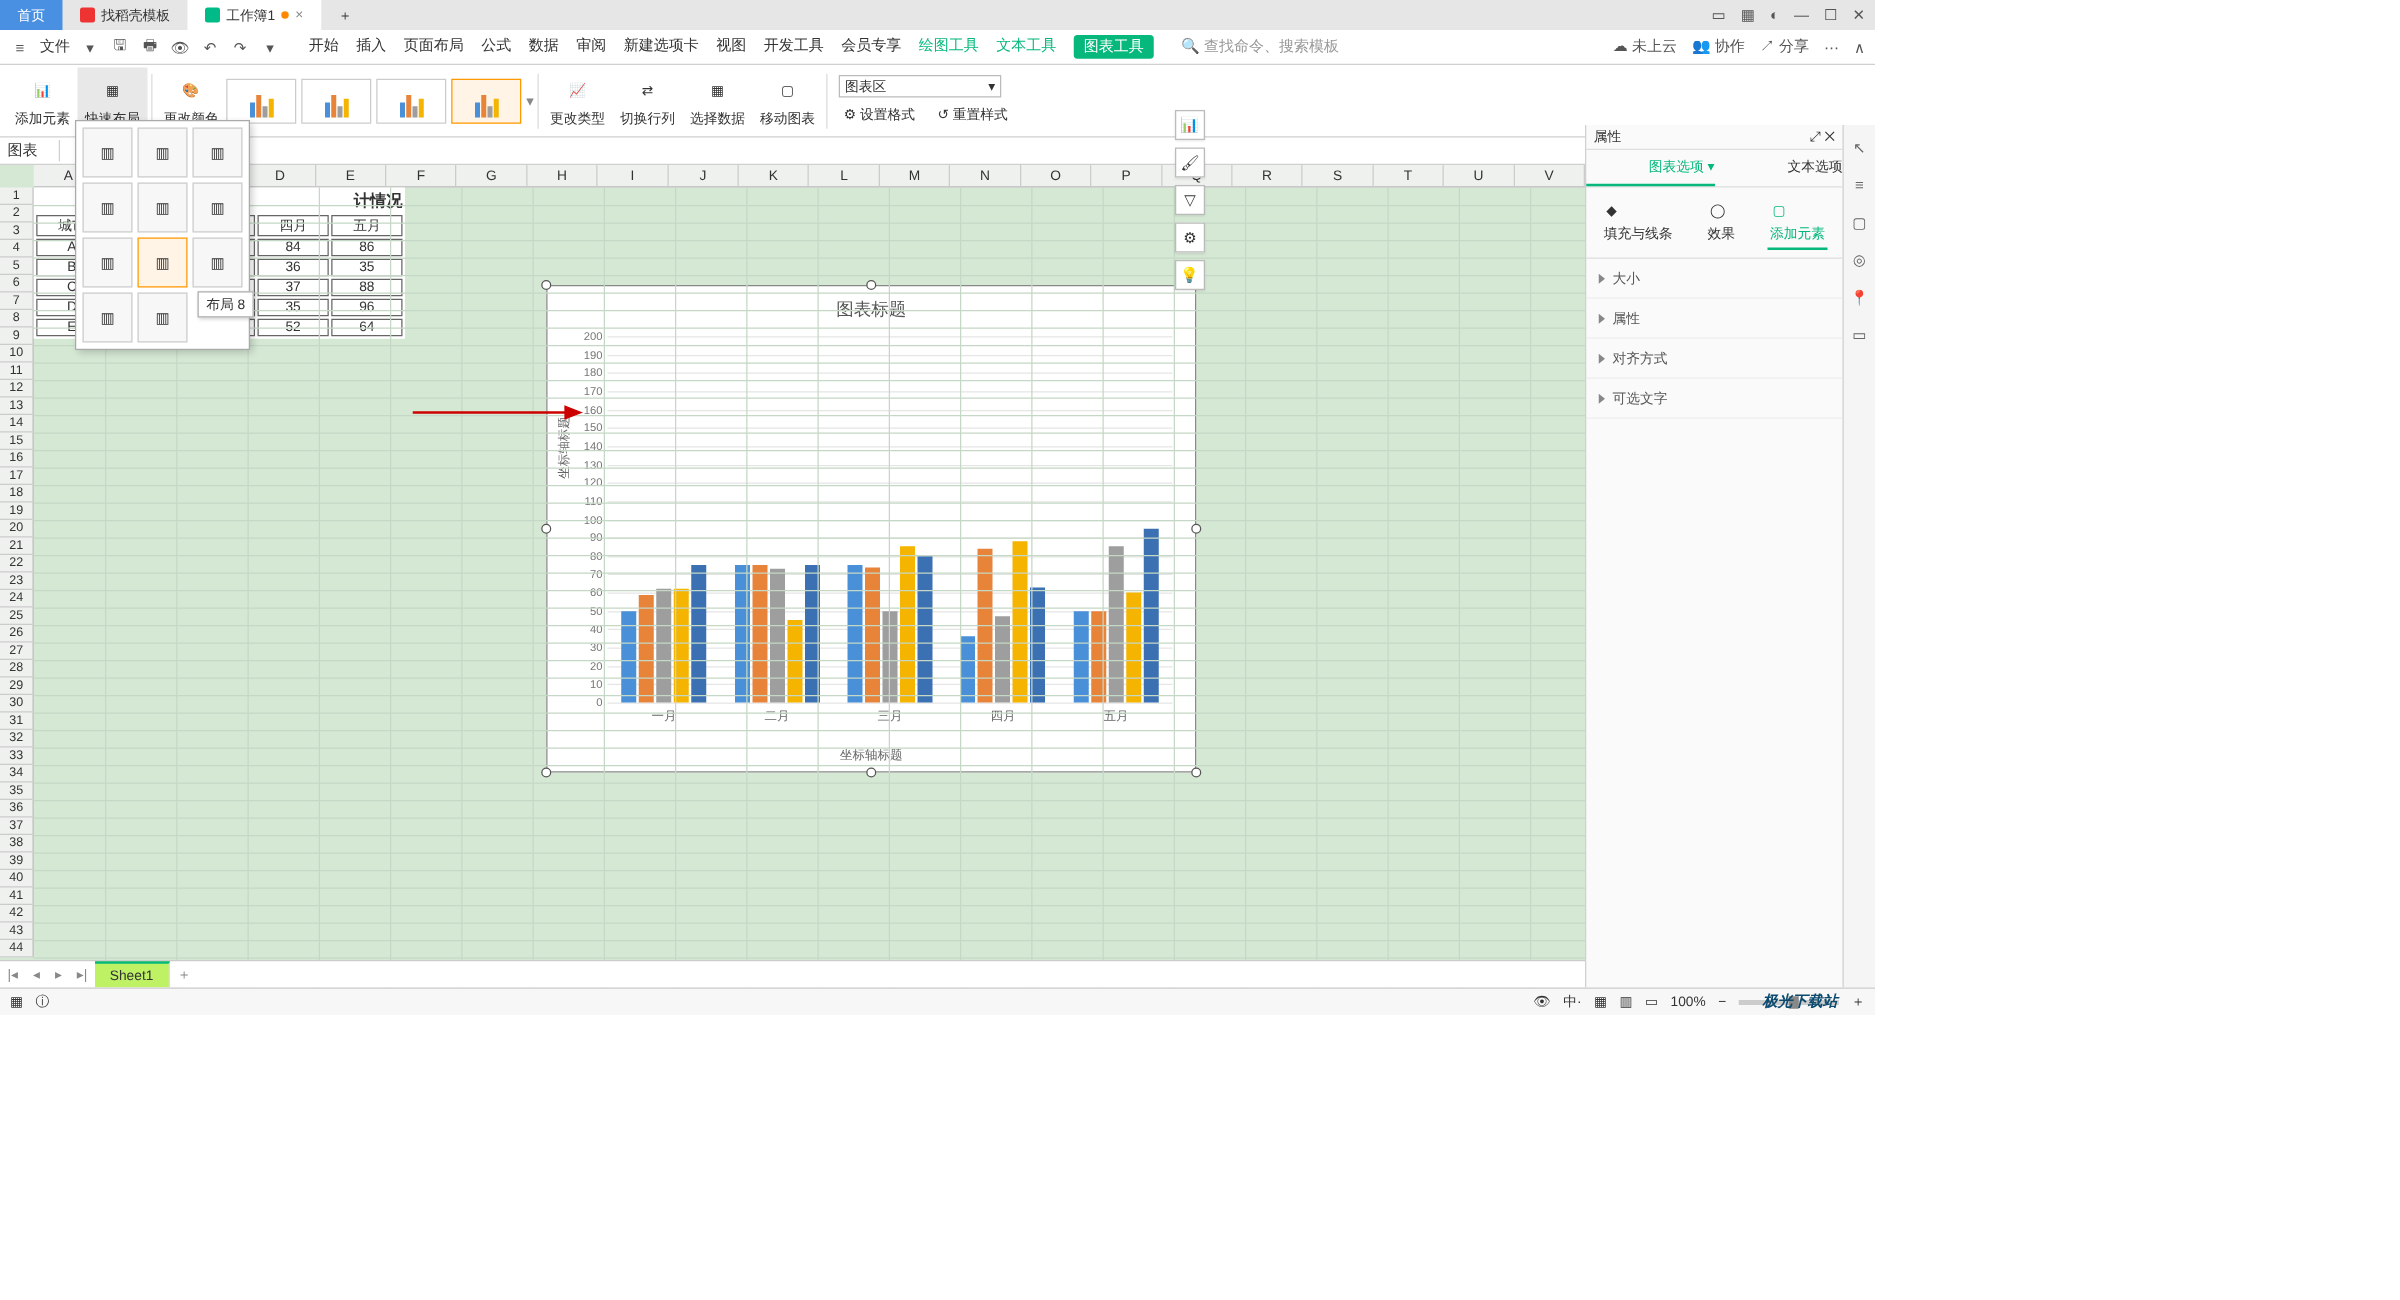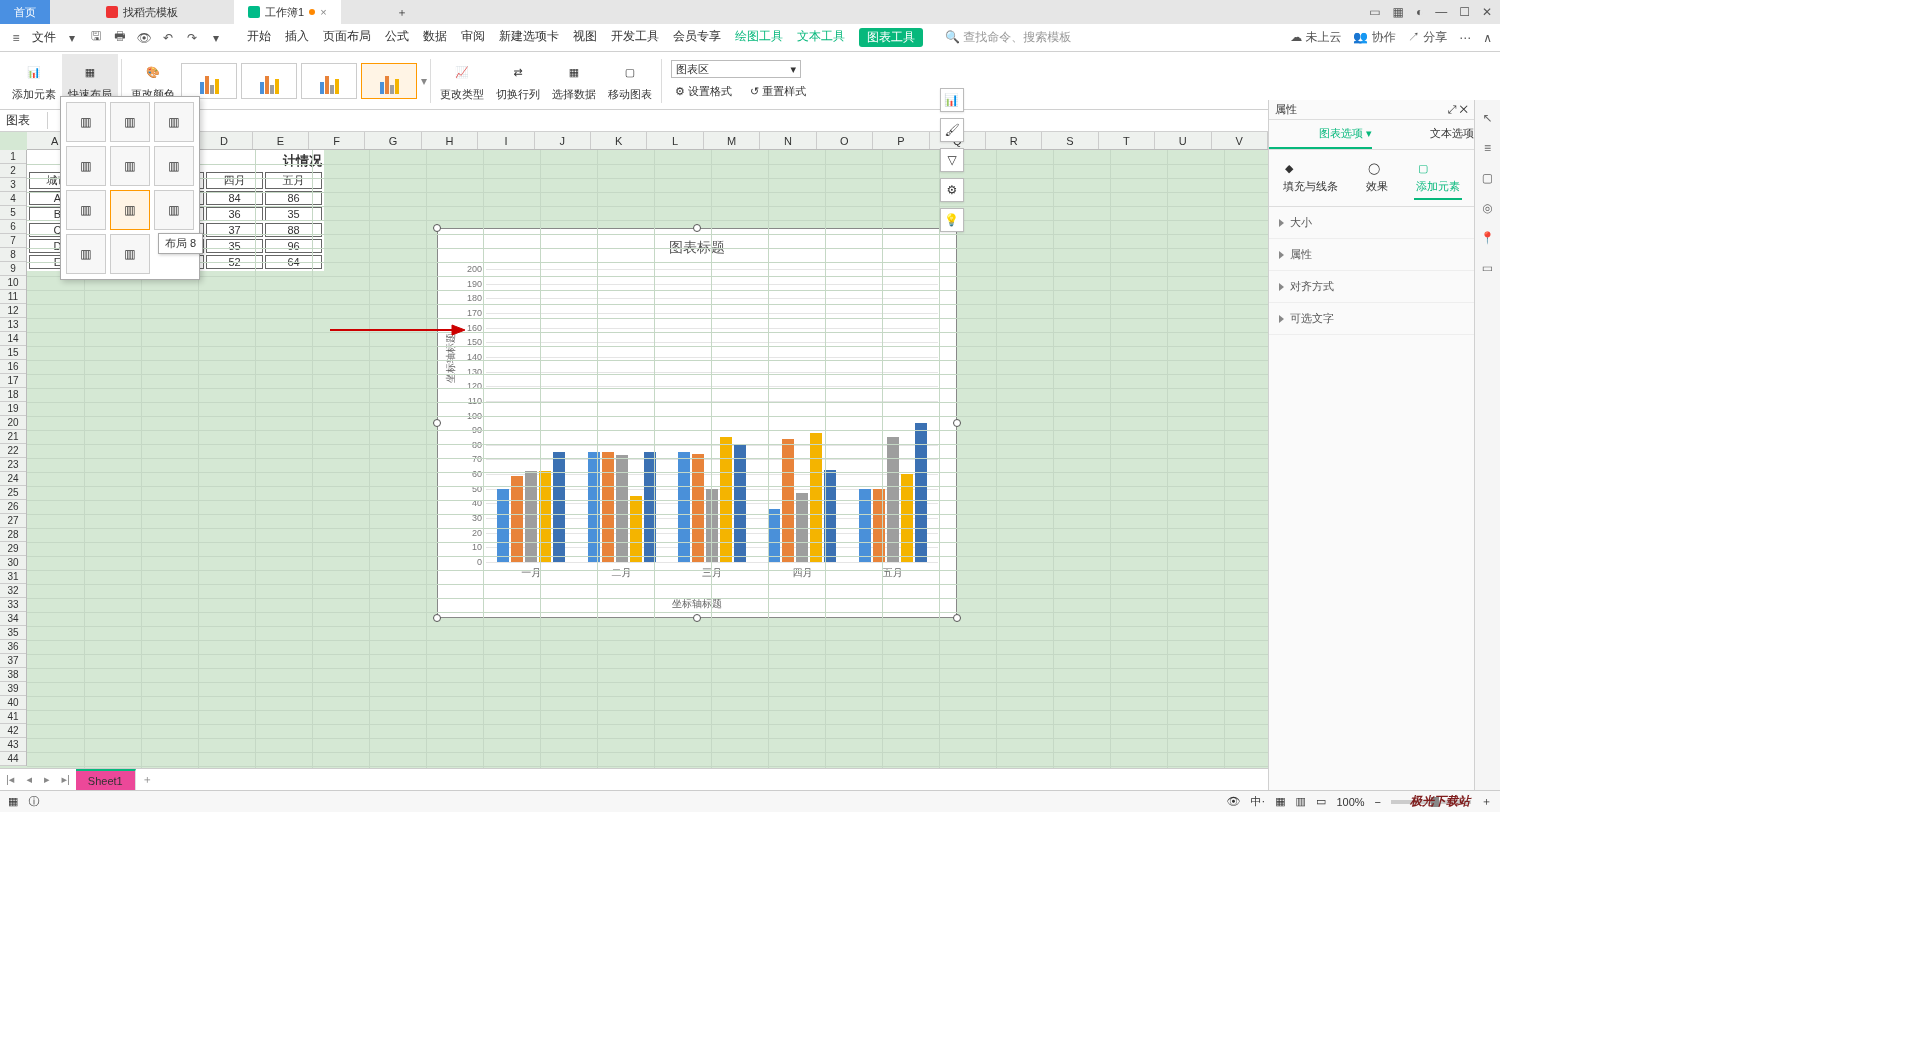--- a/index.html
+++ b/index.html
@@ -1,17 +1,17 @@
 <!DOCTYPE html>
 <html><head>
 <meta charset="utf-8">
 <style>
 * { margin:0; padding:0; box-sizing:border-box; font-family:"Microsoft YaHei",Arial,sans-serif; }
 body { background:#fff; font-size:12px; color:#333; overflow:hidden; width:1500px; height:812px; position:relative;}
-.titlebar{height:24px;background:#e6e6e6;display:flex;align-items:center;gap:42px;}
+.titlebar{height:24px;background:#e6e6e6;display:flex;align-items:center;}
 .tab{height:24px;padding:0 14px;display:flex;align-items:center;gap:5px;font-size:11px;}
 .tab.home{background:#4a90e2;color:#fff;}
 .tab .dot{width:6px;height:6px;border-radius:50%;background:#f80;}
 .tab .close{color:#888;}
 .win-ctrl{margin-left:auto;display:flex;gap:12px;padding-right:8px;color:#555;}
 .qat{height:28px;display:flex;align-items:center;gap:8px;padding:0 8px;border-bottom:1px solid #d0d0d0;font-size:12px;}
 .qat .ico{width:16px;height:16px;display:inline-flex;align-items:center;justify-content:center;color:#555;}
 .menu{display:flex;gap:14px;margin-left:15px;}
 .menu span{cursor:pointer;}
 .menu .tool1{color:#07b87c;}
@@ -81,23 +81,23 @@
 .pane-sec{padding:8px 10px;border-bottom:1px solid #eee;font-size:11px;color:#555;display:flex;align-items:center;gap:6px;}
 .tri{display:inline-block;width:0;height:0;border-top:4px solid transparent;border-bottom:4px solid transparent;border-left:5px solid #888;}
 
 .rail{position:absolute;right:0;top:100px;width:26px;bottom:22px;border-left:1px solid #d0d0d0;background:#f5f5f5;display:flex;flex-direction:column;align-items:center;gap:14px;padding-top:10px;}
 .rail div{width:16px;height:16px;color:#666;display:flex;align-items:center;justify-content:center;}
 
 .status{position:absolute;bottom:0;left:0;right:0;height:22px;border-top:1px solid #ccc;background:#f7f7f7;display:flex;align-items:center;font-size:11px;padding:0 8px;gap:10px;}
 .status .right{margin-left:auto;display:flex;gap:10px;align-items:center;}
 .sheet-tabs{position:absolute;bottom:22px;left:0;right:232px;height:22px;border-top:1px solid #ccc;background:#fff;display:flex;align-items:center;font-size:11px;}
 .sheet-tabs .nav{padding:0 6px;color:#888;}
-.sheet-tabs .sh{padding:0 12px;border-right:1px solid #ddd;height:100%;display:flex;align-items:center;background:#ec4899;border-top:2px solid #07b87c;}
-
-.watermark{position:absolute;right:30px;bottom:2px;font-size:12px;color:#7f1d1d;font-style:italic;font-weight:bold;}
+.sheet-tabs .sh{padding:0 12px;border-right:1px solid #ddd;height:100%;display:flex;align-items:center;background:#bef264;border-top:2px solid #07b87c;}
+
+.watermark{position:absolute;right:30px;bottom:2px;font-size:12px;color:#0c4a6e;font-style:italic;font-weight:bold;}
 </style>
 </head>
 <body>
 
 <div class="titlebar">
   <div class="tab home">首页</div>
   <div class="tab">
     <span style="width:12px;height:12px;background:#e33;border-radius:2px;display:inline-block;"></span>
     <span>找稻壳模板</span>
   </div>

